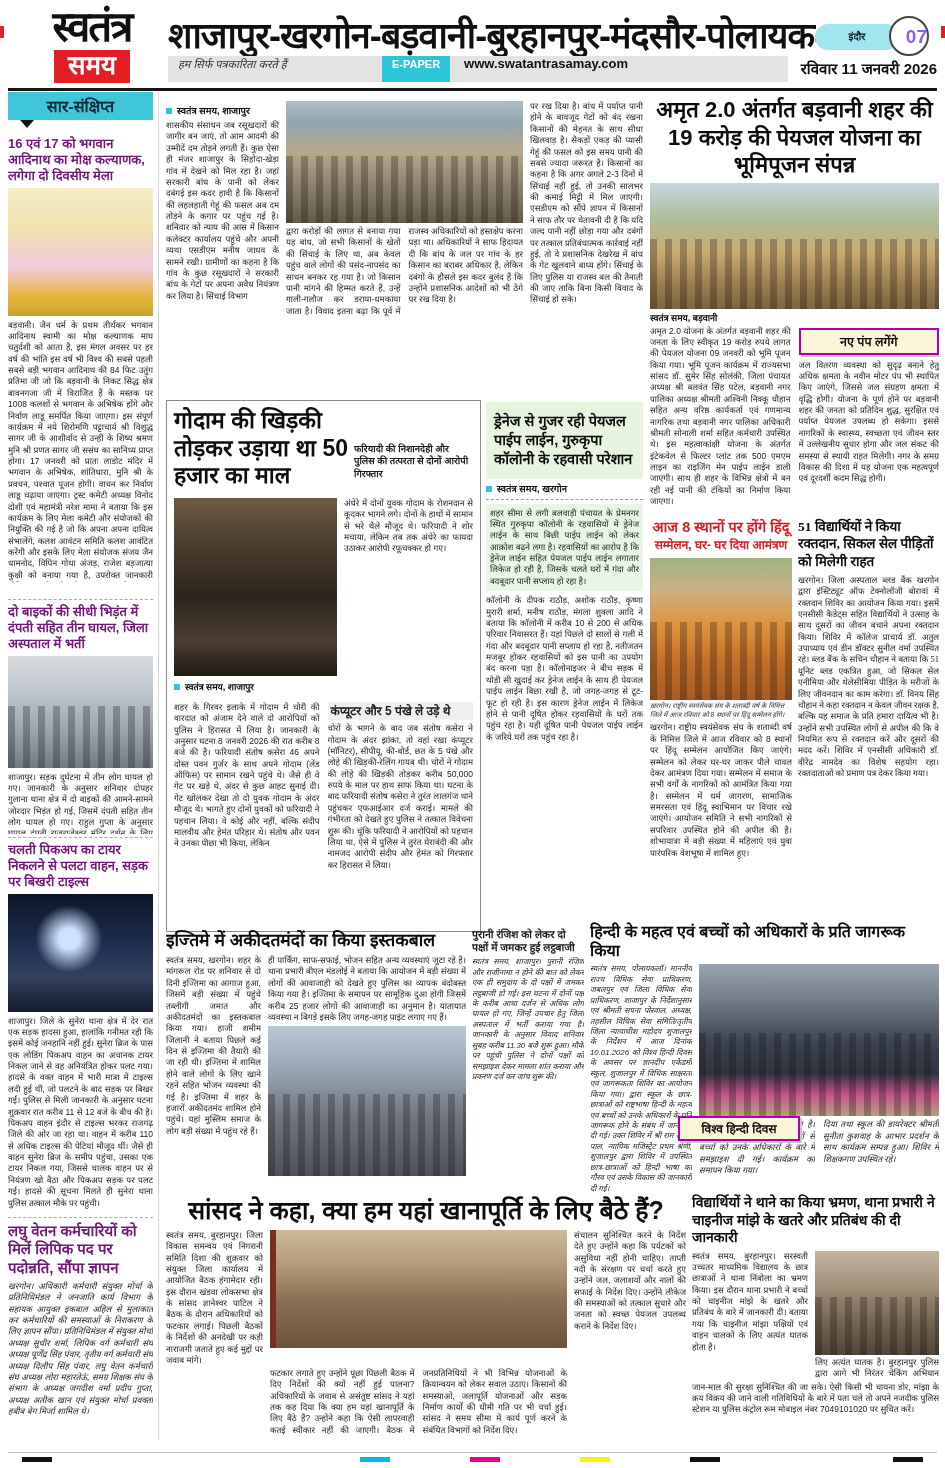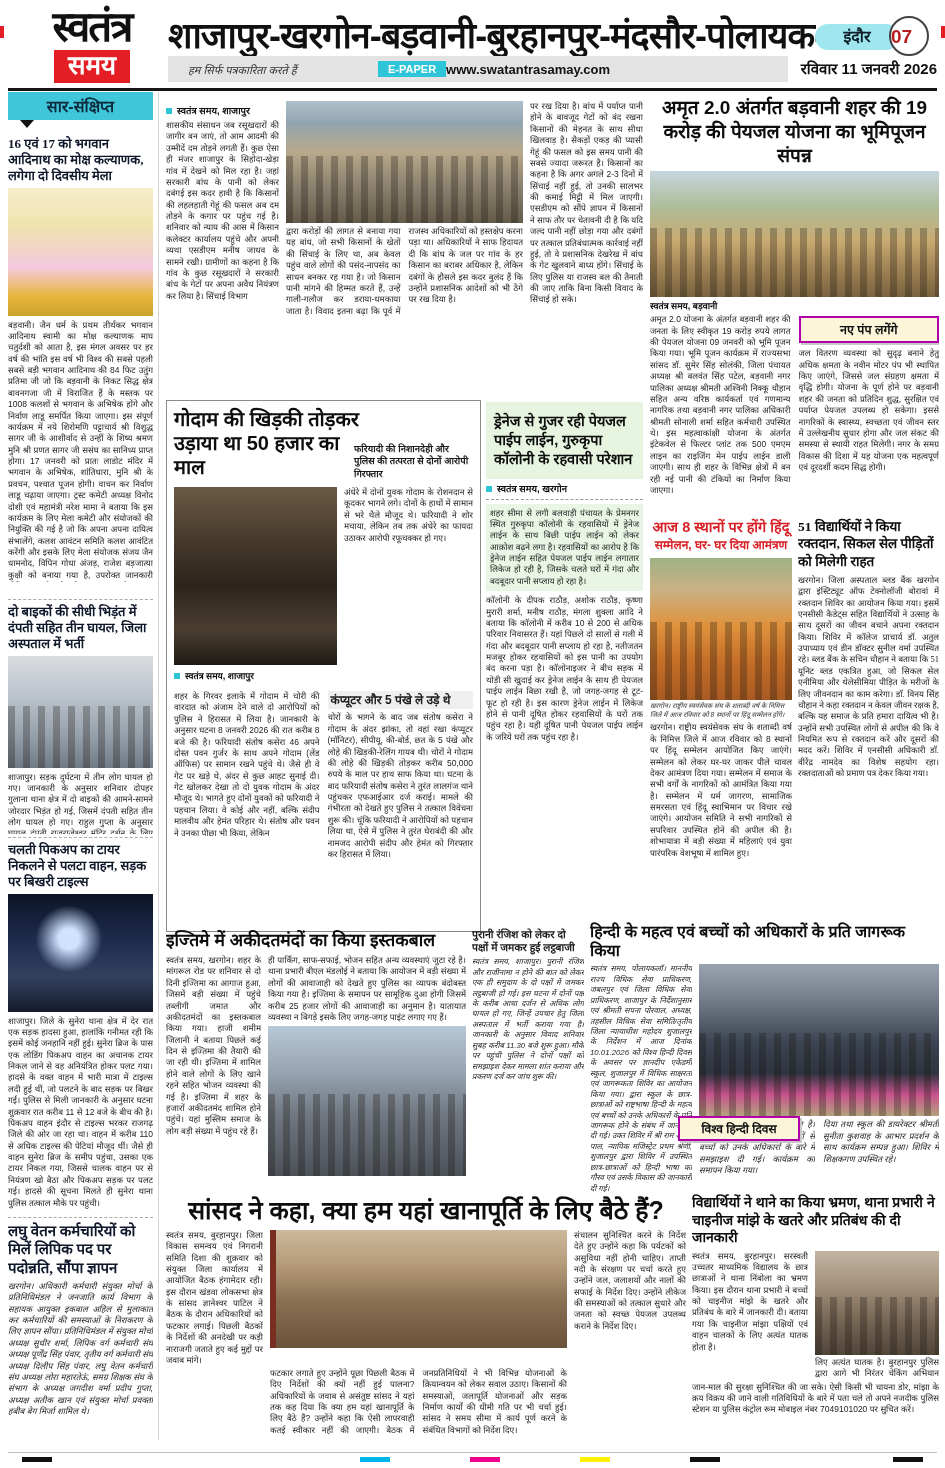--- a/index.html
+++ b/index.html
@@ -7,69 +7,69 @@
   body { font-family:"Liberation Sans","DejaVu Sans",sans-serif; color:#1c1c1c; }
   .page { position:relative; width:945px; height:1468px; background:#fff; overflow:hidden; margin:0 auto; }
 
   
   .reg-tick { position:absolute; width:4px; height:12px; background:#e31e24; top:26px; }
   .logo { position:absolute; left:22px; top:6px; width:140px; text-align:center; }
   .logo-top { font-size:42px; font-weight:800; color:#111; letter-spacing:-2px; line-height:1.0; }
   .logo-bottom { display:inline-block; background:#e31e24; color:#fff; font-size:26px; font-weight:800; padding:0 14px 2px; line-height:1.2; margin-top:2px; }
   .regions { position:absolute; left:168px; top:10px; width:648px; font-size:36px; font-weight:800; color:#101010; letter-spacing:-1px; white-space:nowrap; overflow:hidden; }
   .edition-wrap { position:absolute; left:815px; top:16px; width:122px; height:40px; }
-  .edition-pill { position:absolute; left:0; top:8px; width:84px; height:26px; background:#9fe6ef; border-radius:13px; font-size:16px; font-weight:800; color:#10202a; text-align:center; line-height:26px; }
-  .page-circle { position:absolute; left:74px; top:0; width:40px; height:40px; border-radius:50%; background:#fff; border:2px solid #444; font-size:19px; font-weight:800; text-align:left; line-height:37px; color:#b91c1c; }
+  .edition-pill { position:absolute; left:0; top:8px; width:84px; height:26px; background:#9fe6ef; border-radius:13px; font-size:10px; font-weight:800; color:#10202a; text-align:center; line-height:26px; }
+  .page-circle { position:absolute; left:74px; top:0; width:40px; height:40px; border-radius:50%; background:#fff; border:2px solid #444; font-size:19px; font-weight:800; text-align:right; line-height:37px; color:#8b5cf6; }
   .m-date { position:absolute; left:790px; top:58px; width:147px; text-align:right; font-size:15px; font-weight:800; color:#111; }
-  .info-bar { position:absolute; left:168px; top:56px; width:620px; height:26px; background:#e3e3e3; display:flex; align-items:center; gap:0; padding:0 20px; }
+  .info-bar { position:absolute; left:168px; top:56px; width:620px; height:26px; background:#e3e3e3; display:flex; gap:14px; padding:0 10px; }
   .tagline { font-style:italic; font-size:11px; color:#333; flex:0 0 190px; overflow:hidden; white-space:nowrap; }
   .epaper { background:#2fc5d8; color:#fff; font-size:11px; font-weight:800; padding:2px 10px; }
   .website { font-size:13px; font-weight:700; color:#111; }
   .top-rule { position:absolute; left:8px; top:88px; width:929px; height:3px; background:#151515; }
 
   
   .bt { font-size:8.5px; line-height:1.34; text-align:justify; color:#222; overflow:hidden; }
   .bt-i { font-style:italic; }
   .byline { font-size:9.5px; font-weight:800; color:#111; margin:3px 0; }
   .byline::before { content:""; display:inline-block; width:6px; height:6px; background:#2fc5d8; margin-right:5px; }
   .caption { font-size:9px; font-weight:800; color:#111; margin:2px 0; }
   .photo { position:relative; width:100%; overflow:hidden; }
   .photo.crowd::after { content:""; position:absolute; inset:45% 0 0 0; background:repeating-linear-gradient(90deg, rgba(20,15,10,.28) 0 7px, rgba(0,0,0,0) 7px 15px); }
   .hl-box { border:2px solid #b100ab; background:#fdf5d9; box-shadow:2px 2px 0 #c9c9c9; font-size:12.5px; font-weight:800; color:#111; text-align:center; padding:3px 6px; }
 
   
   .sidebar { position:absolute; left:8px; top:92px; width:151px; height:1348px; overflow:hidden; border-right:1px solid #d5d5d5; padding-right:5px; }
   .sb-head { background:#3fc6d8; color:#0d2b3e; font-size:16px; font-weight:800; text-align:center; padding:3px 0; }
   .sb-tri { width:0; height:0; border-left:7px solid transparent; border-right:7px solid transparent; border-top:8px solid #111; margin:0 0 4px 12px; }
   .sb-art { padding:4px 0 6px; border-bottom:1px dashed #aaa; overflow:hidden; }
-  .sb-h { font-size:13px; font-weight:800; line-height:1.22; color:#0f172a; margin-bottom:4px;font-family:Liberation Serif, serif; }
+  .sb-h { font-size:13px; font-weight:800; line-height:1.22; color:#701a75; margin-bottom:4px; }
   .ph-jain { height:128px; background:linear-gradient(180deg,#f6edc9 0%,#efe3ae 30%,#f3c9de 62%,#e7b63b 85%,#caa22c 100%); }
   .ph-hospital { height:112px; background:linear-gradient(180deg,#d9dcdf 0%,#bcc4cc 35%,#97a1ab 70%,#707a84 100%); }
   .ph-night { height:118px; background:radial-gradient(circle at 42% 38%, #cfe3ff 0 9%, rgba(0,0,0,0) 30%), linear-gradient(180deg,#0d1526 0%,#1d2c4e 40%,#33415f 70%,#141b2c 100%); }
 
   
   .talab { position:absolute; left:166px; top:96px; width:477px; height:300px; overflow:hidden; }
   .talab-h { font-size:23px; font-weight:800; line-height:1.22; text-align:center; color:#0d0d0d; }
   .talab-row { display:flex; gap:7px; margin-top:5px; height:228px; }
   .talab-colL,.talab-colR { flex:0 0 113px; }
   .talab-mid { flex:1; display:flex; flex-direction:column; gap:3px; }
   .ph-farmers { height:122px; background:linear-gradient(180deg,#aebfca 0%,#93a5b0 18%,#b8a98b 42%,#8d8370 68%,#635a49 100%); }
   .talab-mid .bt { column-count:2; column-gap:8px; flex:1; }
 
   
   .amrit { position:absolute; left:650px; top:96px; width:289px; height:420px; overflow:hidden; }
-  .amrit-h { font-size:19px; font-weight:800; line-height:1.25; text-align:center; color:#0d0d0d; }
+  .amrit-h { font-size:22px; font-weight:800; line-height:1.25; text-align:center; color:#0d0d0d; }
   .ph-bhumi { height:126px; background:linear-gradient(180deg,#c7d6de 0%,#aebd9a 28%,#c9ab72 55%,#9c7f52 80%,#7a6340 100%); margin-top:4px; }
   .amrit-cols { display:flex; gap:8px; margin-top:2px; }
   .amrit-cols > div { flex:1; }
   .amrit .hl-box { margin:2px 0 5px; }
 
   
   .godam { position:absolute; left:166px; top:400px; width:315px; height:532px; border:1.5px solid #8a8a8a; padding:6px 7px; overflow:hidden; }
-  .godam-h { font-size:20px; font-weight:800; line-height:1.2; color:#0d0d0d; }
+  .godam-h { font-size:23px; font-weight:800; line-height:1.2; color:#0d0d0d; }
   .godam-sub { position:absolute; right:8px; top:42px; width:118px; font-size:9.5px; font-weight:800; line-height:1.3; }
   .godam-row { display:flex; gap:7px; margin-top:8px; }
   .godam-photo-wrap { flex:0 0 163px; }
   .ph-godown { height:178px; background:linear-gradient(180deg,#6b5a44 0%,#473a2c 30%,#2c241c 55%,#4a3e30 80%,#1f1a14 100%); }
   .godam-side { flex:1; }
   .godam-cols { display:flex; gap:8px; margin-top:4px; }
   .godam-cols > div { flex:1; }
   .xhead { font-size:12px; font-weight:800; background:#efefef; padding:2px 3px; margin-bottom:3px; line-height:1.2; }
 
   

